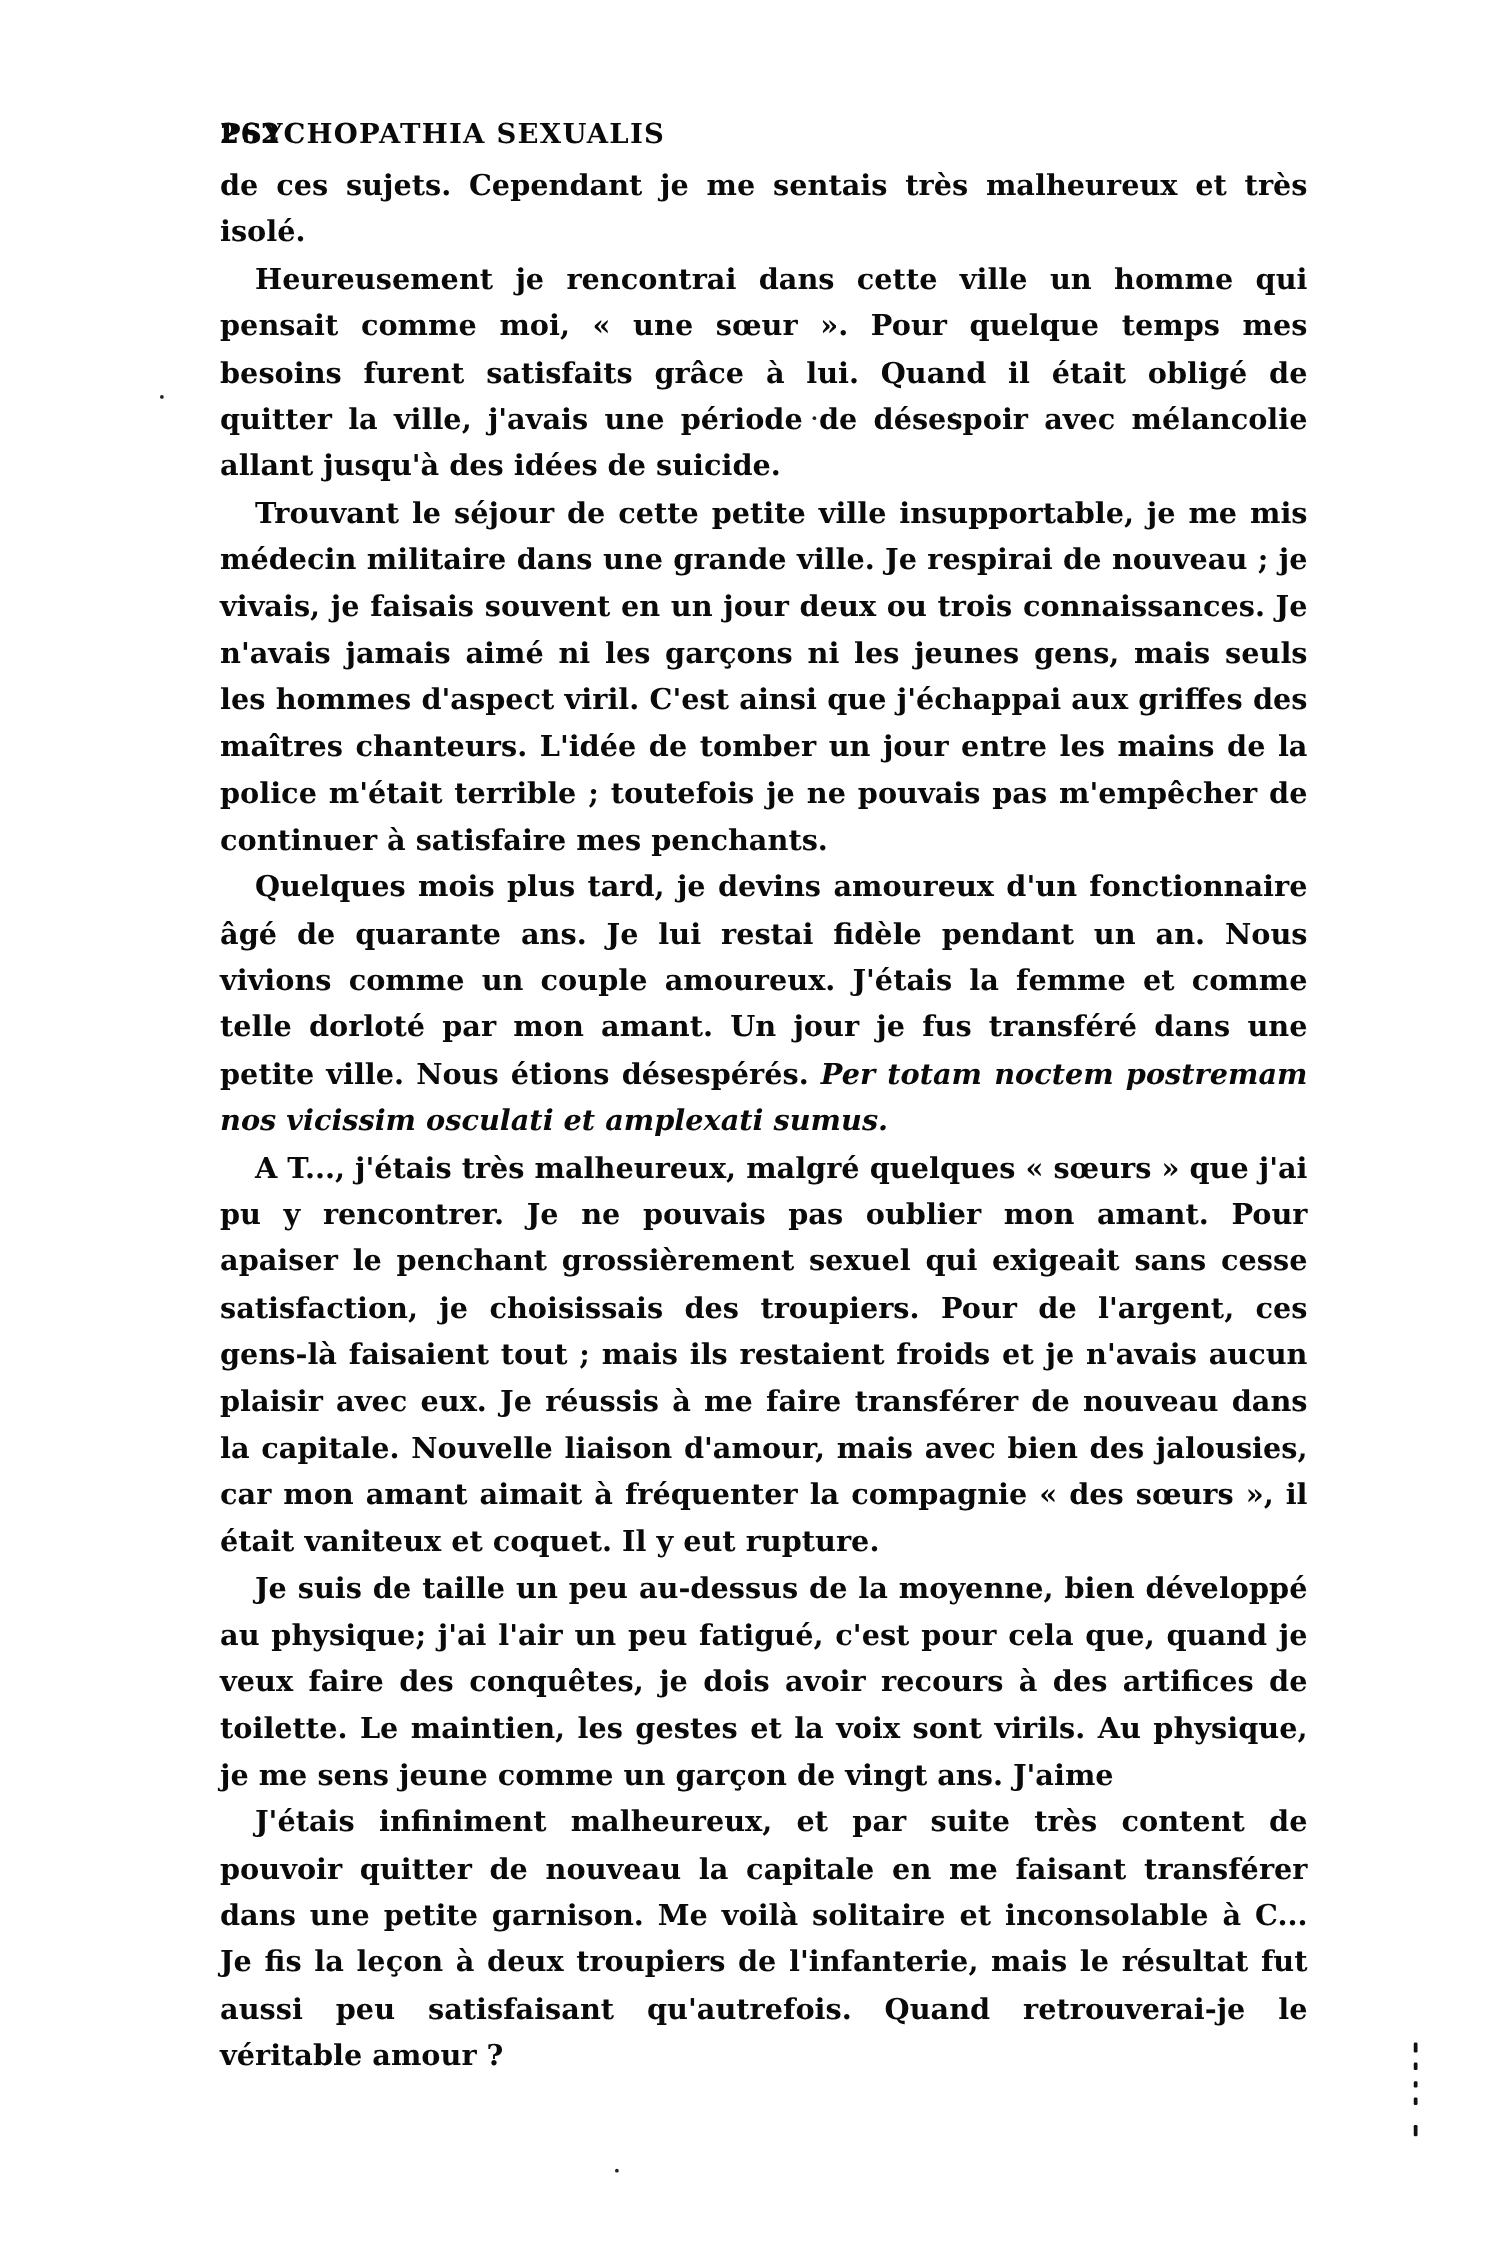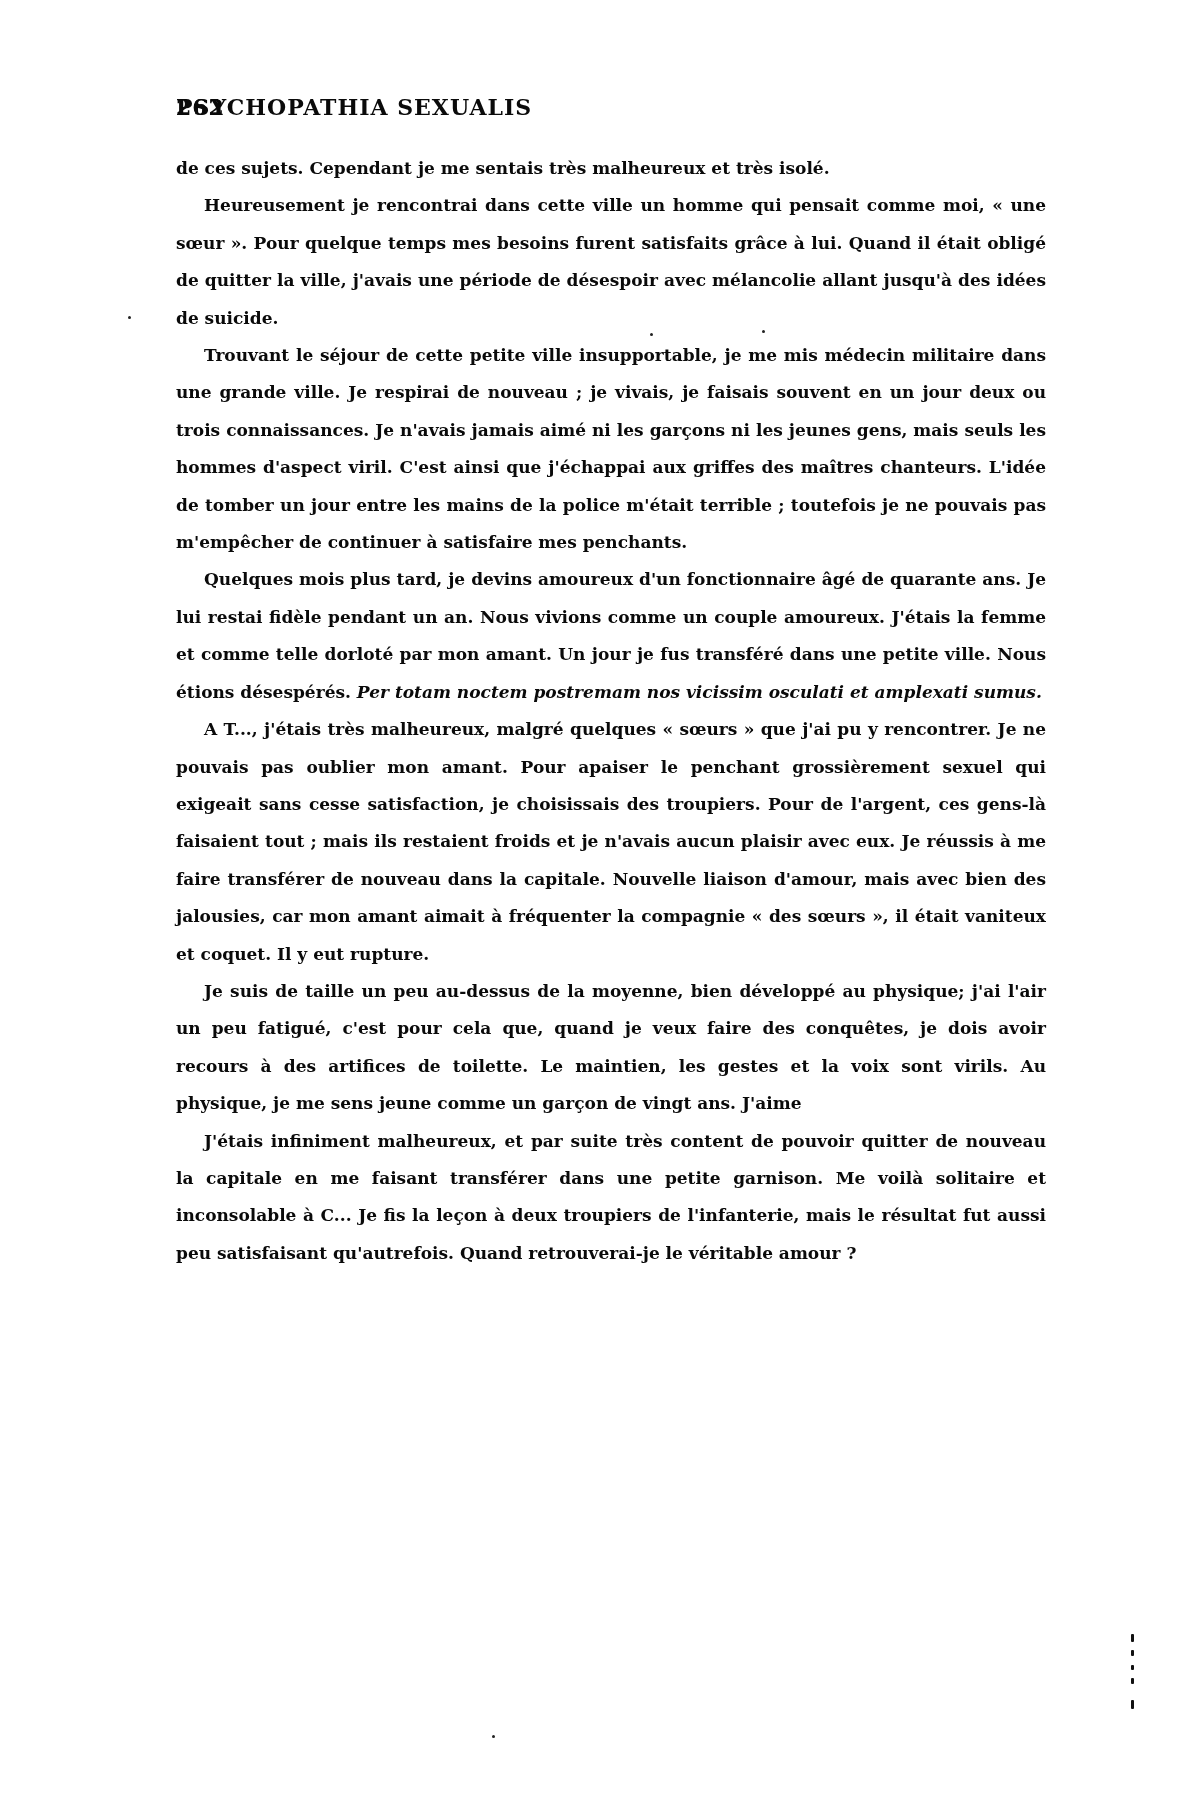--- a/index.html
+++ b/index.html
@@ -11,22 +11,22 @@
   .page {
     position: absolute; left: 176px; top: 70px; width: 870px;
   }
   .running-head {
     position: relative; height: 36px; font-weight: bold;
     font-size: 22px; letter-spacing: 1px; margin-top: 24px;
   }
   .page-number { position: absolute; left: 0; top: 0; }
   .running-title { position: absolute; left: 0; right: 0; top: 0; text-align: left; }
   .body-text {
-    font-weight: bold; font-size: 17px; line-height: 37.4px;
-    text-align: justify; margin-top: 20px;
+    font-weight: bold; font-size: 23px; line-height: 37.4px;
+    text-align: justify; margin-top: 0;
   }
   .para { margin: 0; text-indent: 28px; }
   .para.first { text-indent: 0; }
   .latin { font-style: italic; }
   .margin-mark {
     position: absolute; width: 3px; background: #111; border-radius: 1px;
   }
   .speck { position: absolute; width: 3px; height: 3px; background: #222; border-radius: 50%; }
 </style>
 </head>

